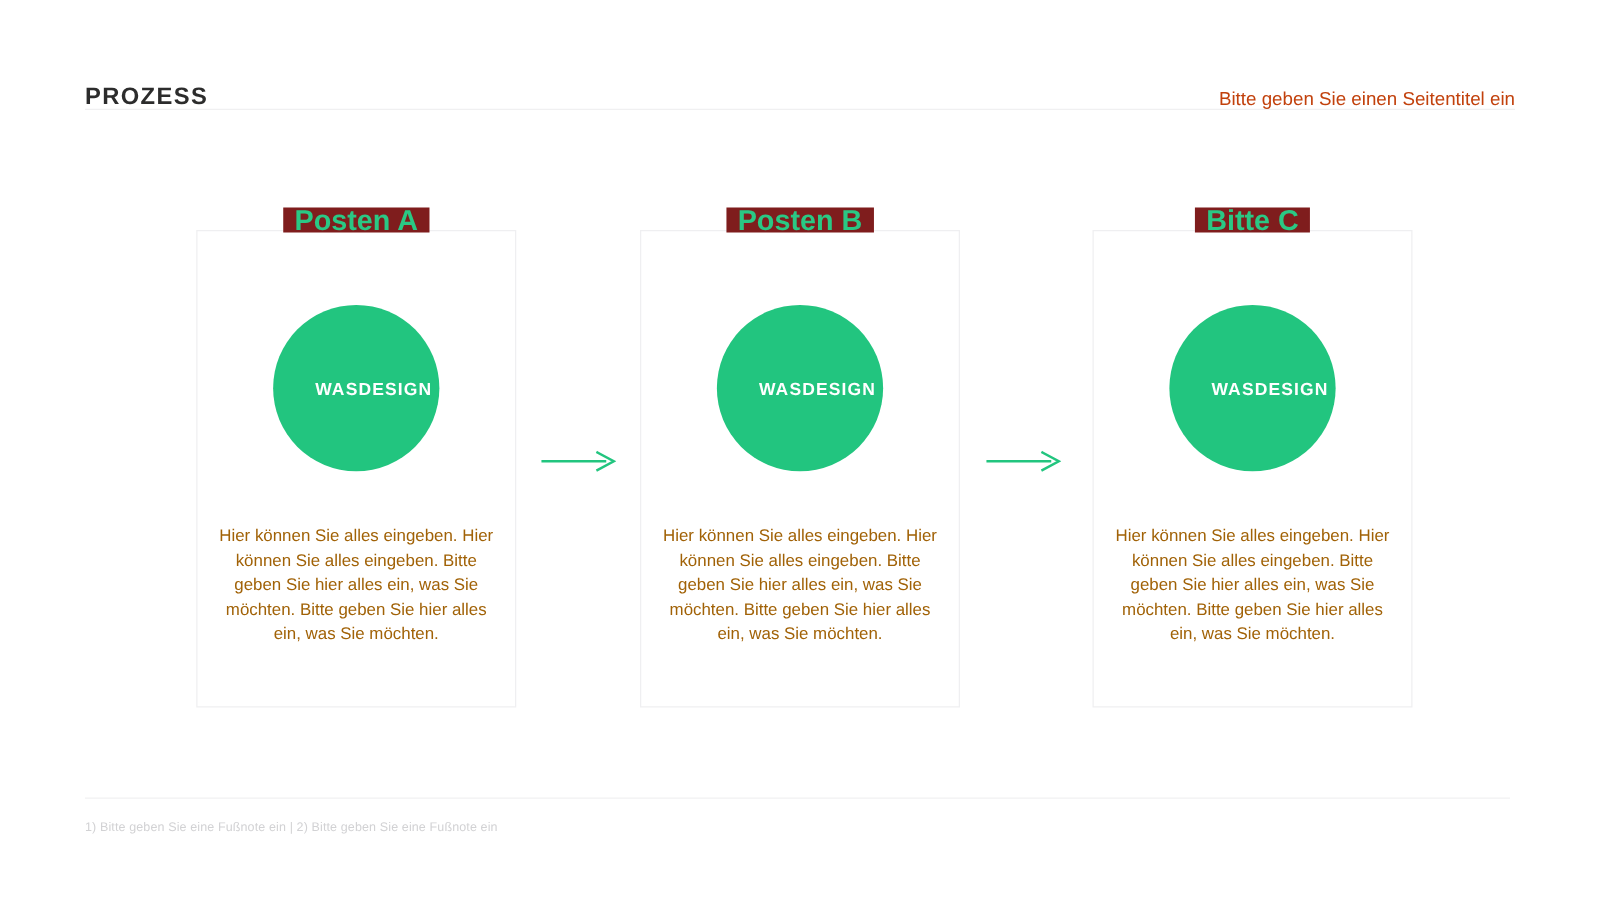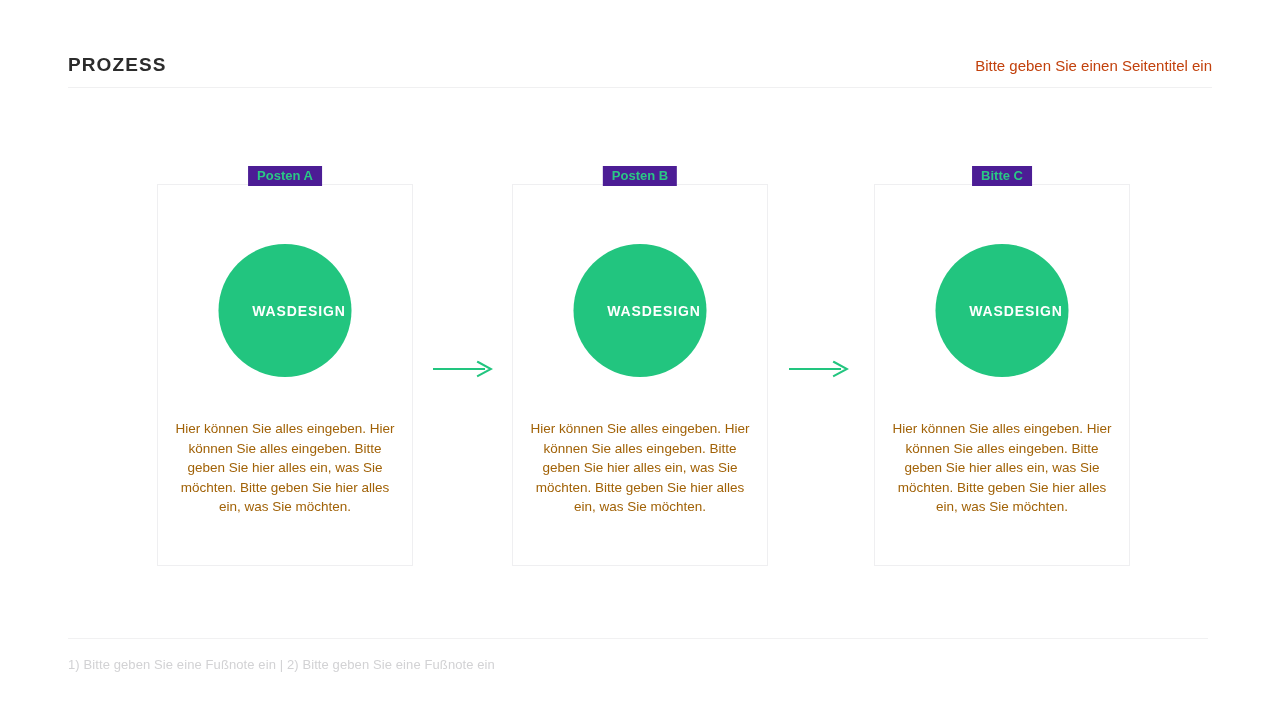--- a/index.html
+++ b/index.html
@@ -17,21 +17,21 @@
 
   
   .slide-header {
     position: absolute;
     left: 68px;
     top: 50px;
     width: 1144px;
     height: 37px;
     border-bottom: 1px solid #f0f0f1;
     display: flex;
-    align-items: flex-start;
+    align-items: flex-end;
     justify-content: space-between;
   }
   .slide-title {
     font-size: 19px;
     font-weight: bold;
     letter-spacing: 1.1px;
     color: #2c2c2c;
     line-height: 1;
     margin-top: 5px;
     white-space: nowrap;
@@ -66,23 +66,23 @@
   .step-card.s0 { left: 0px; }
   .step-card.s1 { left: 355px; }
   .step-card.s2 { left: 717px; }
 
   
   .step-title {
     position: absolute;
     top: -19px;
     left: 50%;
     transform: translateX(-50%);
-    background: #4c1d95;
+    background: #7f1d1d;
     padding: 0 9px;
-    font-size: 13px;
+    font-size: 23px;
     font-weight: bold;
     color: #2ac884;
     line-height: 20px;
     white-space: nowrap;
   }
 
   .step-circle {
     position: absolute;
     top: 59px;
     left: 50%;
@@ -129,21 +129,21 @@
   
   .slide-footer {
     position: absolute;
     left: 68px;
     top: 638px;
     width: 1140px;
     border-top: 1px solid #f1f1f2;
   }
   .footnote {
     margin-top: 18px;
-    font-size: 13px;
+    font-size: 10px;
     color: #d2d2d4;
     letter-spacing: 0.1px;
     white-space: nowrap;
   }
 </style>
 </head>
 <body>
 
 <div class="slide-header">
   <div class="slide-title">PROZESS</div>

